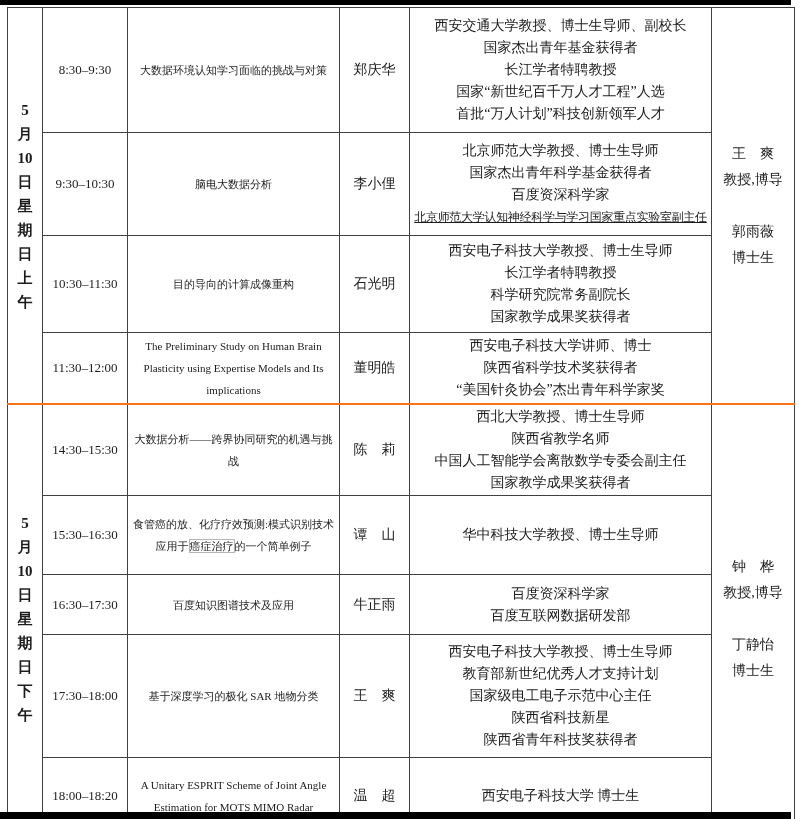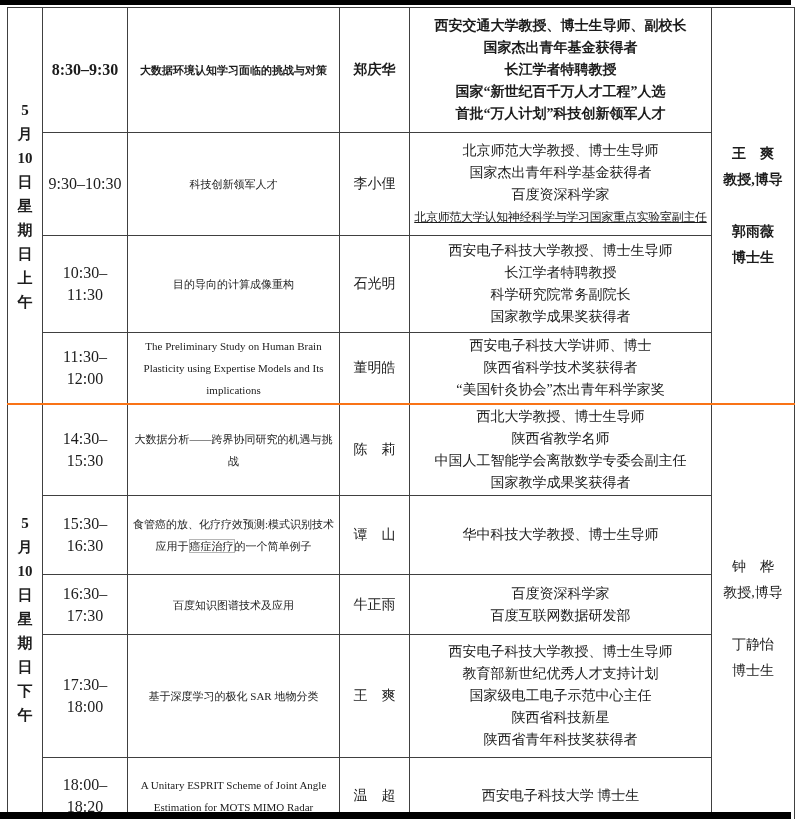--- a/index.html
+++ b/index.html
@@ -24,32 +24,32 @@
     border:1px solid #404040;
     text-align:center;
     vertical-align:middle;
     padding:1px 2px;
     font-size:14px;
     line-height:22px;
     overflow:hidden;
   }
   tr.sec2-first td{border-top:2px solid #f97316;}
   
-  tr.r1>td{height:122px;font-weight:bold;}
+  tr.r1>td{height:122px;}
   tr.r2>td{height:100px;}
   tr.r3>td{height:94px;}
   tr.r4>td{height:68px;text-align:center;}
   tr.r5>td{height:88px;}
   tr.r6>td{height:76px;}
   tr.r7>td{height:57px;}
   tr.r8>td{height:120px;}
   tr.r9>td{height:73px;}
   .c-date{font-weight:bold;font-size:15px;}
   .c-date .dch{line-height:24px;}
-  .c-time{font-size:16px;letter-spacing:0;}
+  .c-time{font-size:13px;letter-spacing:0;}
   .c-title{font-size:11px;}
   .c-title .boxed{border:1px solid #b5b5b5;padding:0 0;}
   .c-speaker{font-size:14px;}
   .c-creds .ln{line-height:22px;}
   .c-creds .ln.small{font-size:12px;letter-spacing:-0.3px;text-decoration:underline;}
   .c-chair{font-size:14px;}
   .c-chair .cg div{line-height:26px;}
   .c-chair .cg.g2{margin-top:26px;}
 </style>
 </head>
@@ -97,21 +97,21 @@
             <div>教授,博导</div>
           </div>
           <div class="cg g2">
             <div>郭雨薇</div>
             <div>博士生</div>
           </div>
         </td>
       </tr>
       <tr class="r2">
         <td class="c-time">9:30–10:30</td>
-        <td class="c-title">科技创新领军人才</td>
+        <td class="c-title">脑电大数据分析</td>
         <td class="c-speaker">李小俚</td>
         <td class="c-creds">
           <div class="ln">北京师范大学教授、博士生导师</div>
           <div class="ln">国家杰出青年科学基金获得者</div>
           <div class="ln">百度资深科学家</div>
           <div class="ln small">北京师范大学认知神经科学与学习国家重点实验室副主任</div>
         </td>
       </tr>
       <tr class="r3">
         <td class="c-time">10:30–11:30</td>

